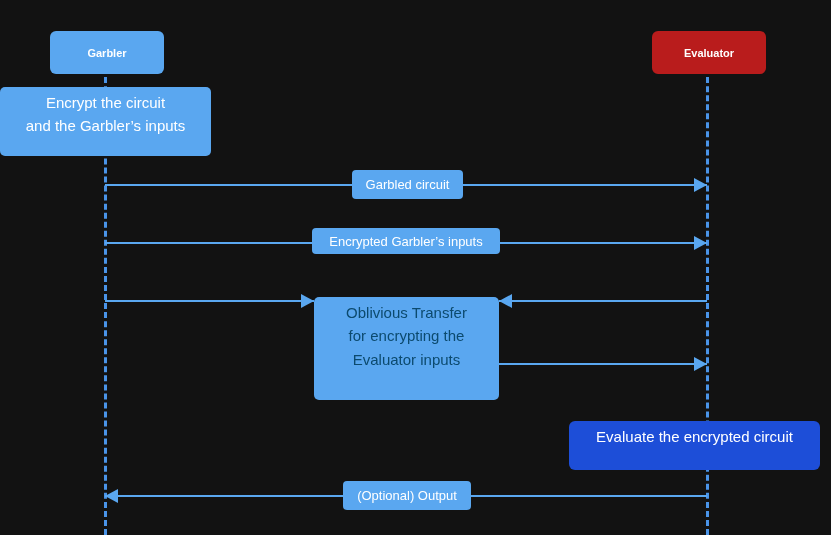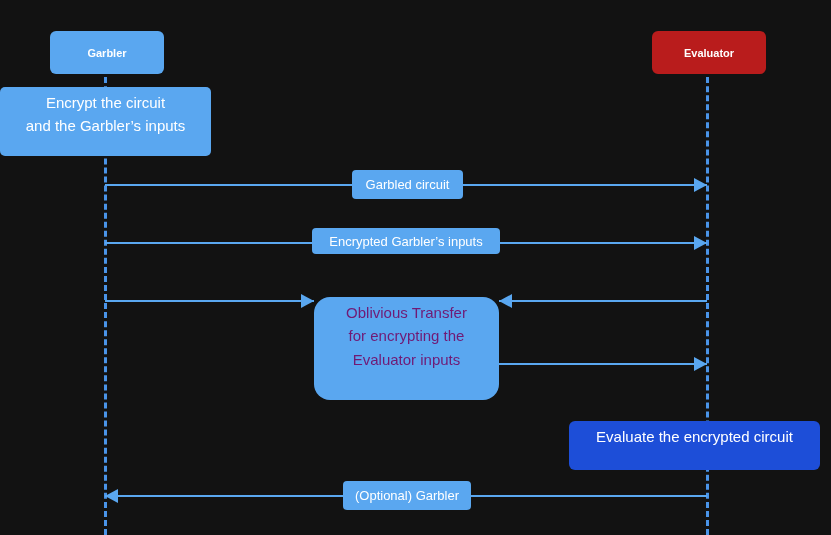--- a/index.html
+++ b/index.html
@@ -124,25 +124,25 @@
       <div class="arrowhead left" style="top: 489px; left: 105px; border-right-color: rgb(90, 167, 240);"></div>
     </div>
   <div id="actors-layer">
       <div class="actor" style="left: 50px; top: 7px; width: 114px; height: 43px; background: rgb(90, 167, 240); color: rgb(255, 255, 255);">Garbler</div>
       <div class="actor" style="left: 652px; top: 7px; width: 114px; height: 43px; background: #b91c1c; color: rgb(255, 255, 255);">Evaluator</div>
     </div>
   <div id="notes-layer">
       <div class="note multiline" style="left: 0px; top: 75px; width: 211px; height: 69px; background: rgb(90, 167, 240); color: rgb(255, 255, 255);">
         <div>Encrypt the circuit<br>and the Garbler’s inputs</div>
       </div>
-      <div class="note multiline" style="left: 314px; top: 285px; width: 185px; height: 103px; background: rgb(90, 167, 240); color: #701a75; border-radius: 16px;">
+      <div class="note multiline" style="left: 314px; top: 285px; width: 185px; height: 103px; background: rgb(90, 167, 240); color: #0c4a6e;">
         <div>Oblivious Transfer<br>for encrypting the<br>Evaluator inputs</div>
       </div>
       <div class="note" style="left: 569px; top: 409px; width: 251px; height: 49px; background: #1d4ed8; color: rgb(255, 255, 255);">
         <div>Evaluate the encrypted circuit</div>
       </div>
     </div>
   <div id="labels-layer">
       <div class="msg-label" style="left: 352px; top: 170px; width: 111px; height: 29px; background: rgb(90, 167, 240); color: rgb(255, 255, 255);">Garbled circuit</div>
       <div class="msg-label" style="left: 312px; top: 228px; width: 188px; height: 26px; background: rgb(90, 167, 240); color: rgb(255, 255, 255);">Encrypted Garbler’s inputs</div>
-      <div class="msg-label" style="left: 343px; top: 481px; width: 128px; height: 29px; background: rgb(90, 167, 240); color: rgb(255, 255, 255);">(Optional) Garbler</div>
+      <div class="msg-label" style="left: 343px; top: 481px; width: 128px; height: 29px; background: rgb(90, 167, 240); color: rgb(255, 255, 255);">(Optional) Output</div>
     </div>
 </div>
 
 </body></html>

